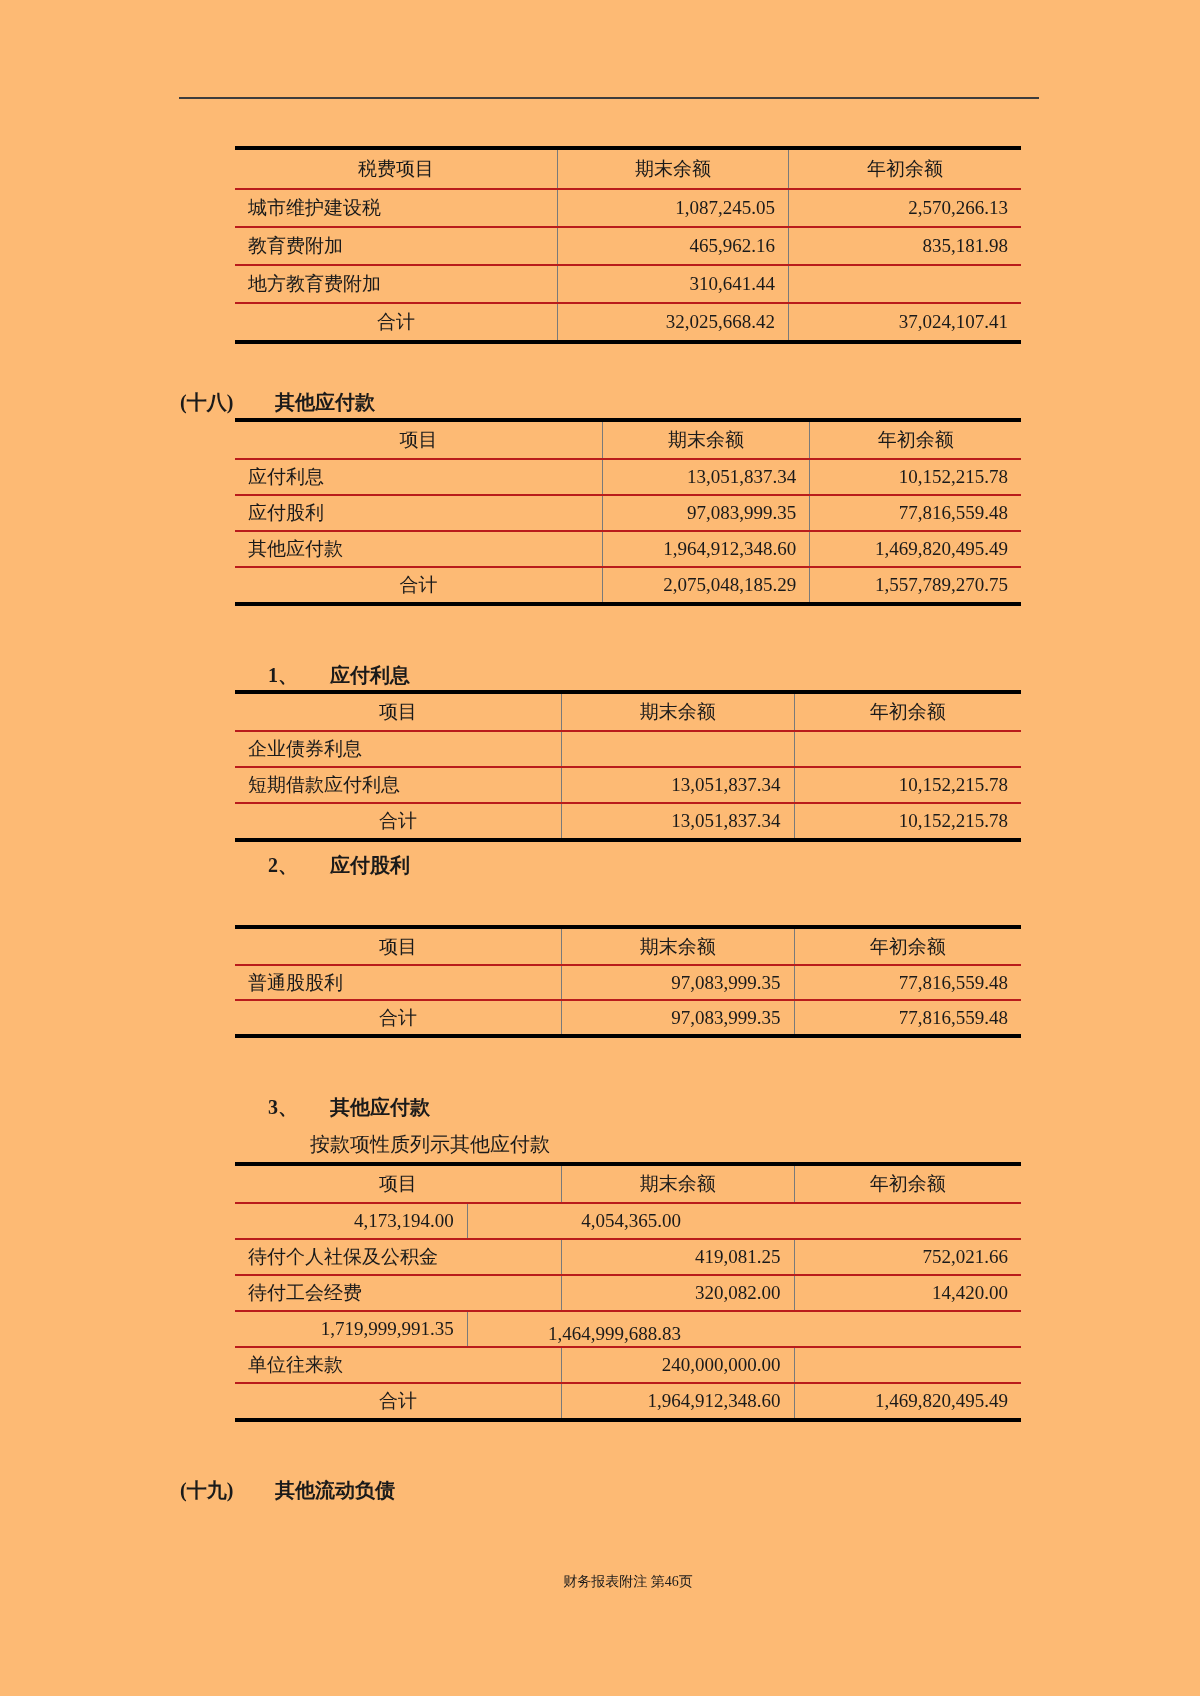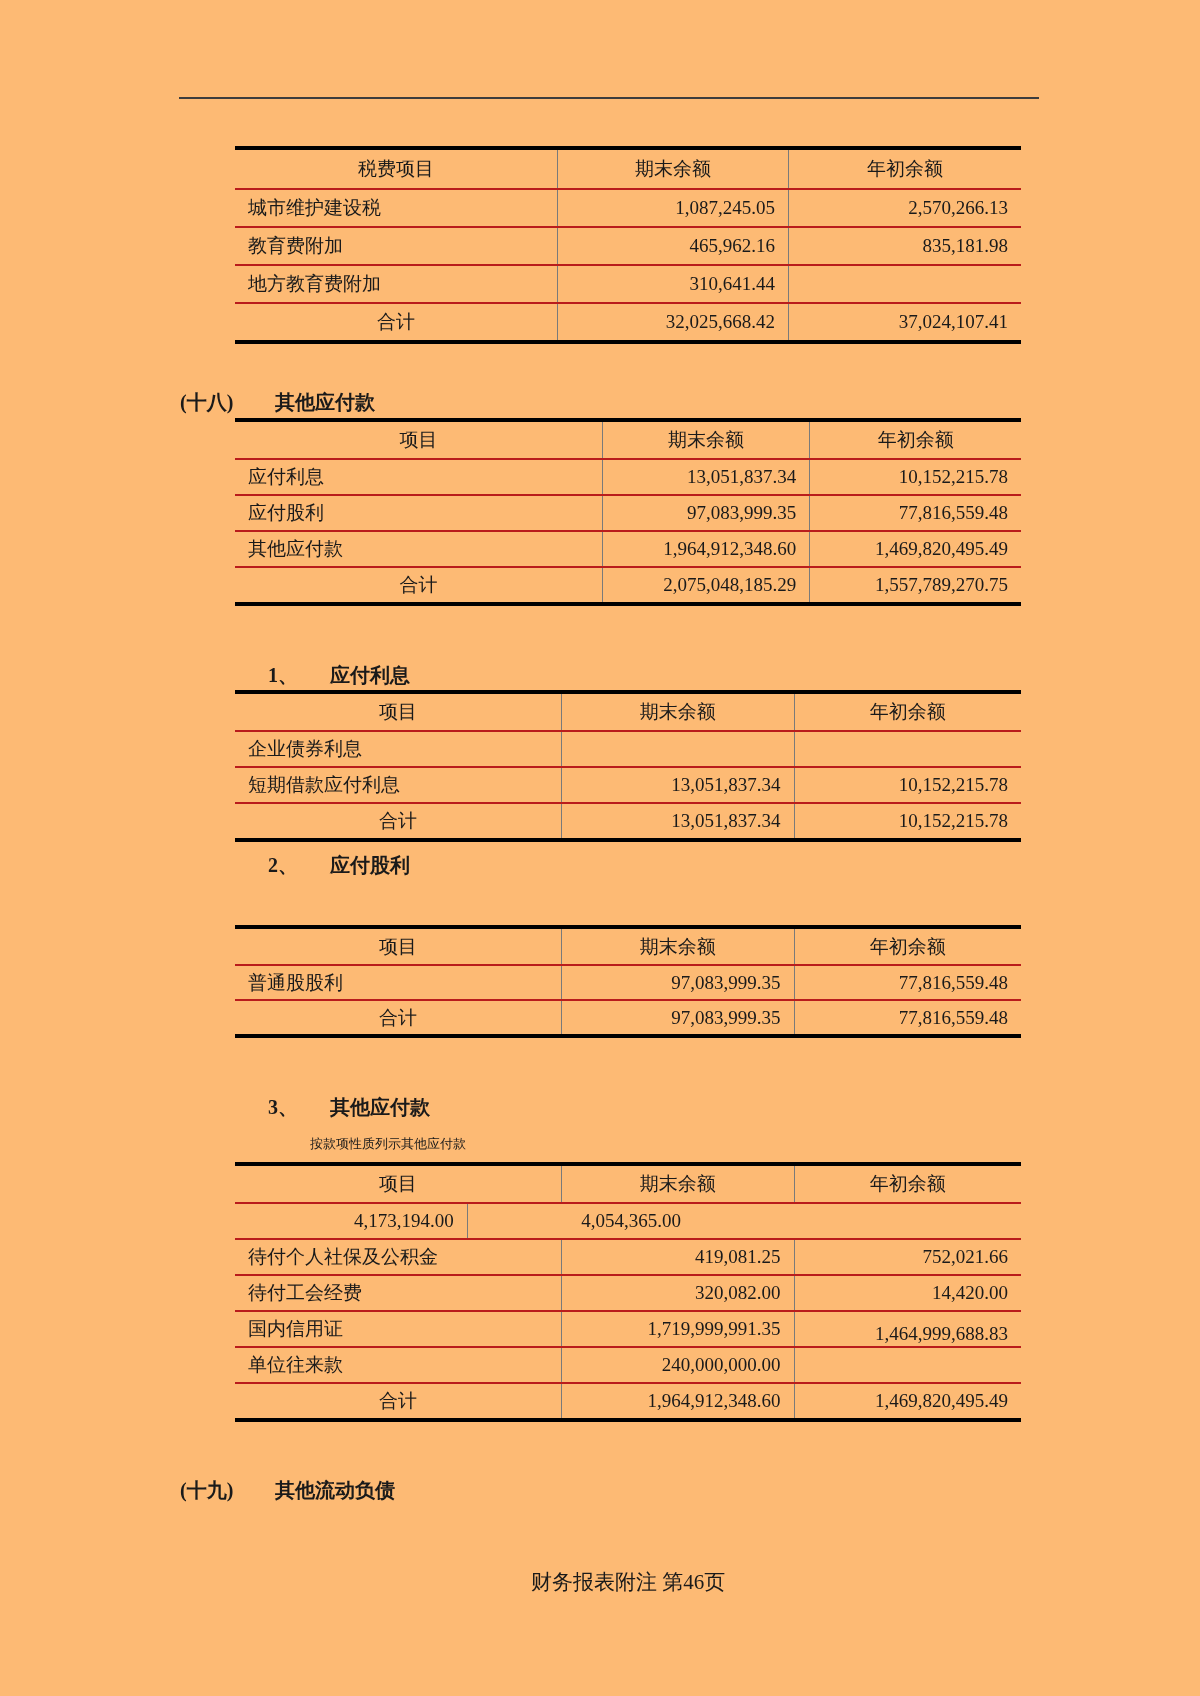--- a/index.html
+++ b/index.html
@@ -62,25 +62,25 @@
     white-space:nowrap;
   }
   .sub-heading .sub-num { display:inline-block; width:62px; }
   .h18 { top:389px; }
   .h18-1 { top:662px; }
   .h18-2 { top:852px; }
   .h18-3 { top:1094px; }
   .h19 { top:1477px; }
   .subtitle {
     position:absolute; left:310px; top:1131px;
-    font-size:13px; line-height:26px; white-space:nowrap;
+    font-size:20px; line-height:26px; white-space:nowrap;
   }
   .footer {
     position:absolute; left:235px; top:1570px; width:786px;
-    text-align:center; font-size:21px; line-height:24px;
+    text-align:center; font-size:14px; line-height:24px;
   }
 </style>
 </head>
 <body>
 
 <div class="page">
 
   <div class="header-rule"></div>
 
   <div class="tbl t1">
@@ -211,21 +211,20 @@
       <div class="c c1 item-c">待付个人社保及公积金</div>
       <div class="c c2 num-c">419,081.25</div>
       <div class="c c3 num-c">752,021.66</div>
     </div>
     <div class="row">
       <div class="c c1 item-c">待付工会经费</div>
       <div class="c c2 num-c">320,082.00</div>
       <div class="c c3 num-c">14,420.00</div>
     </div>
     <div class="row">
-      <div class="c c1 item-c">国内信用证</div>
       <div class="c c2 num-c">1,719,999,991.35</div>
       <div class="c c3 num-c shift-down">1,464,999,688.83</div>
     </div>
     <div class="row">
       <div class="c c1 item-c">单位往来款</div>
       <div class="c c2 num-c">240,000,000.00</div>
       <div class="c c3 num-c"></div>
     </div>
     <div class="row">
       <div class="c c1 total-c">合计</div>

